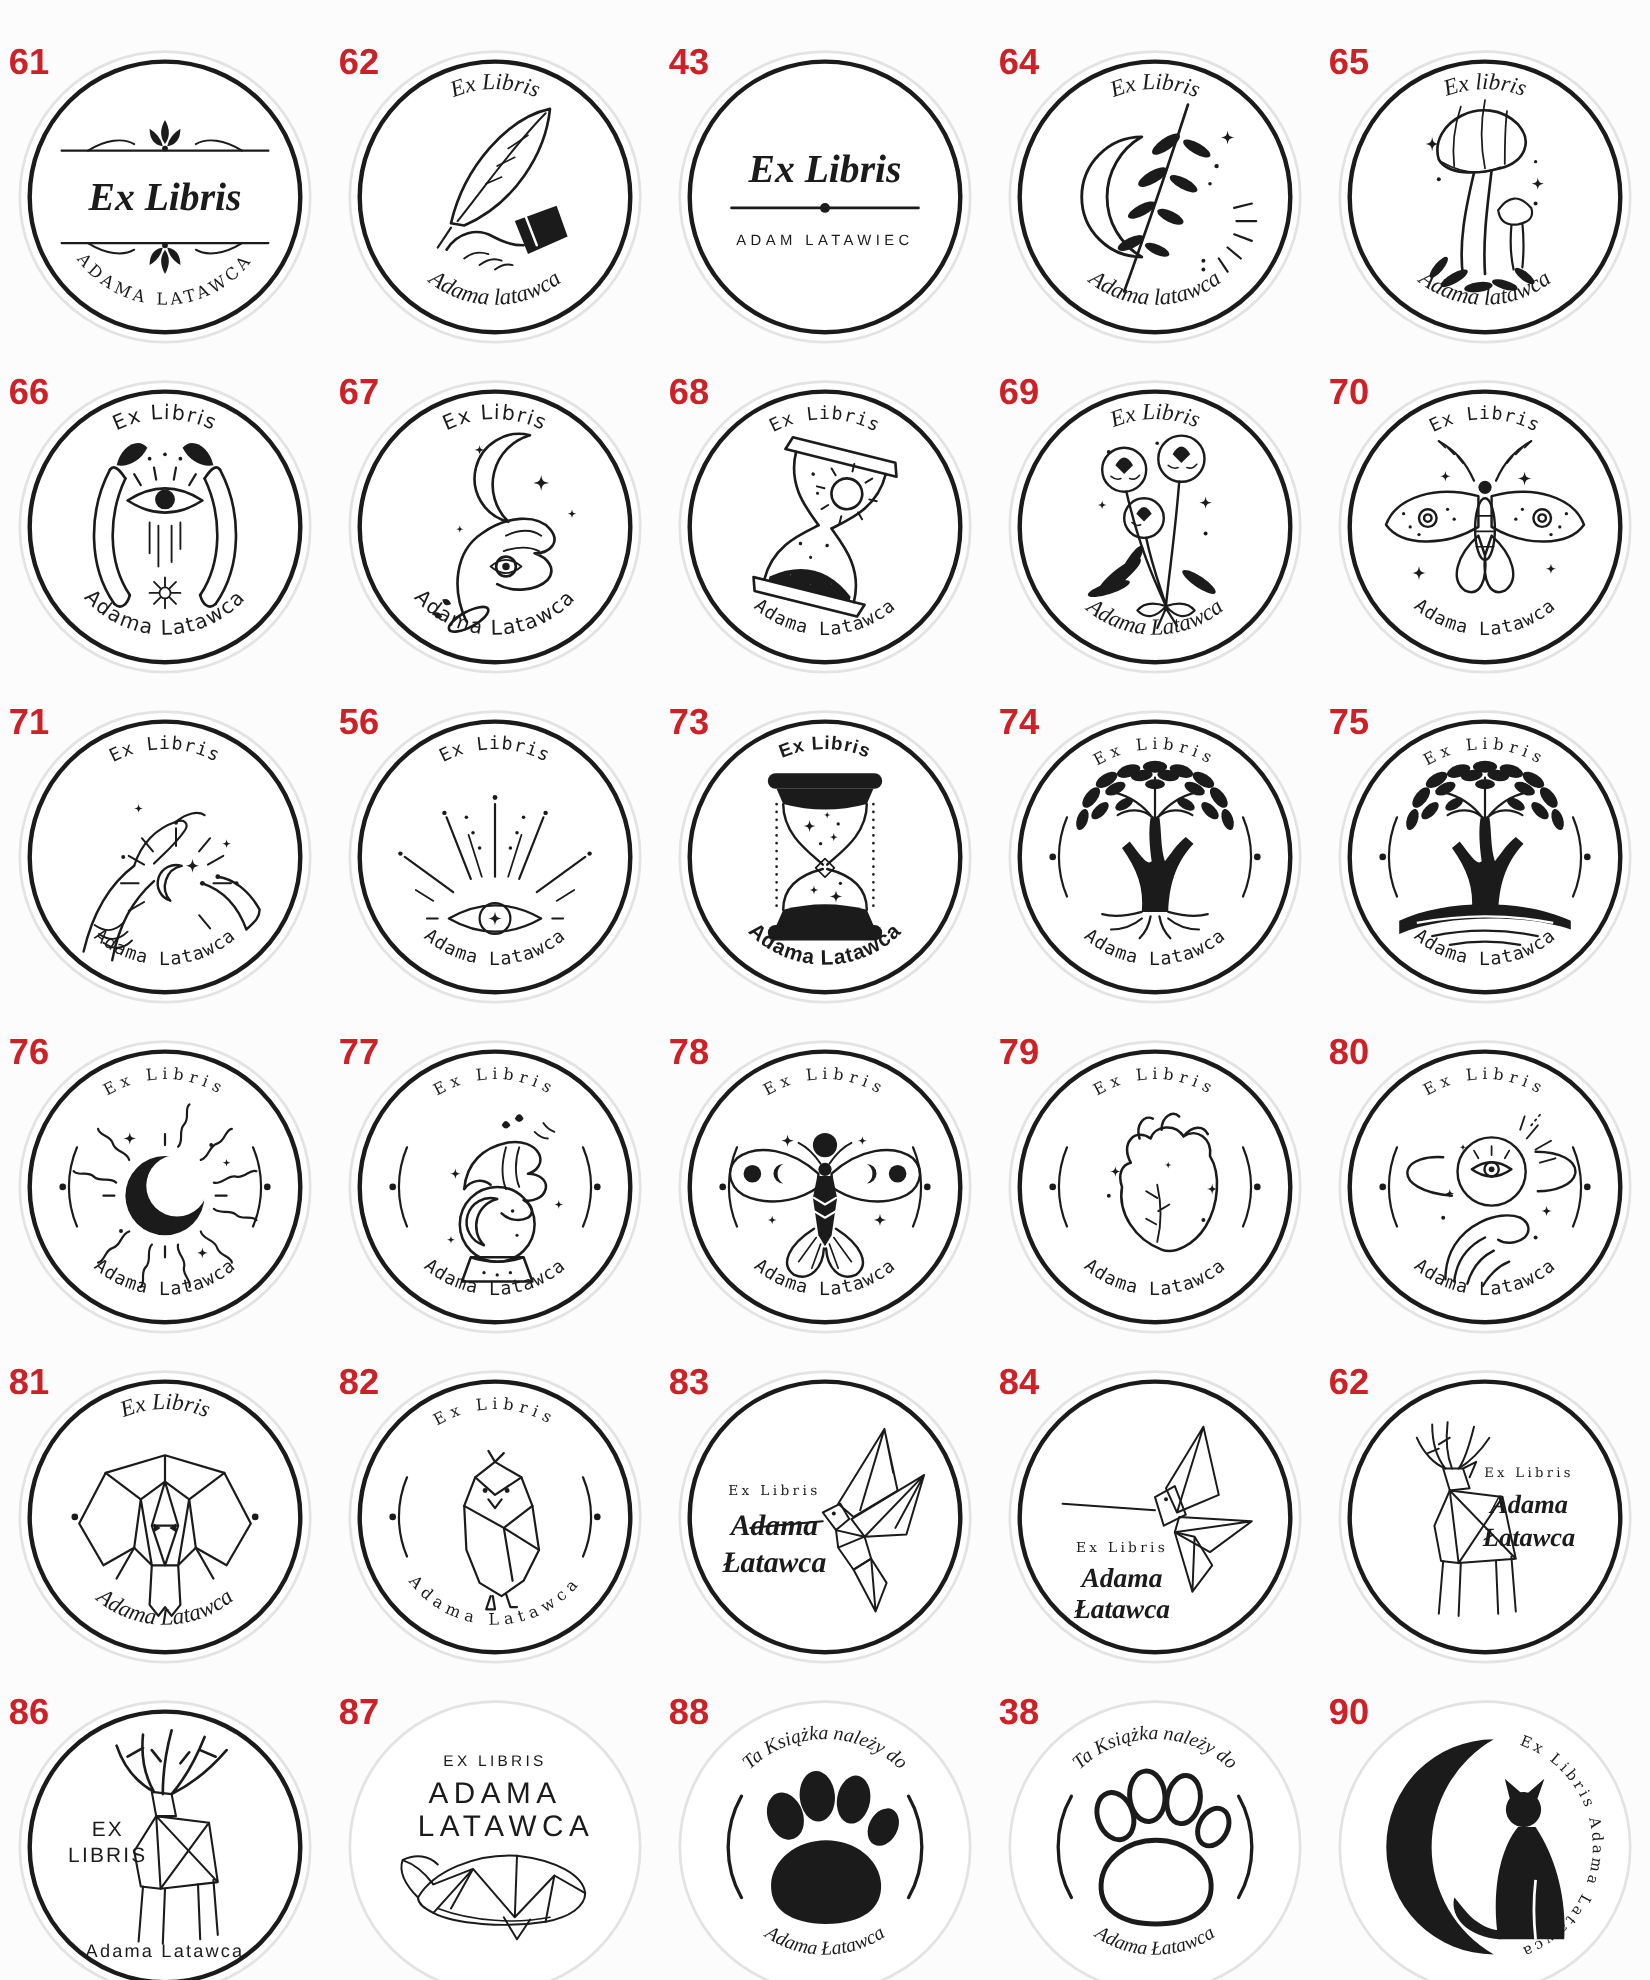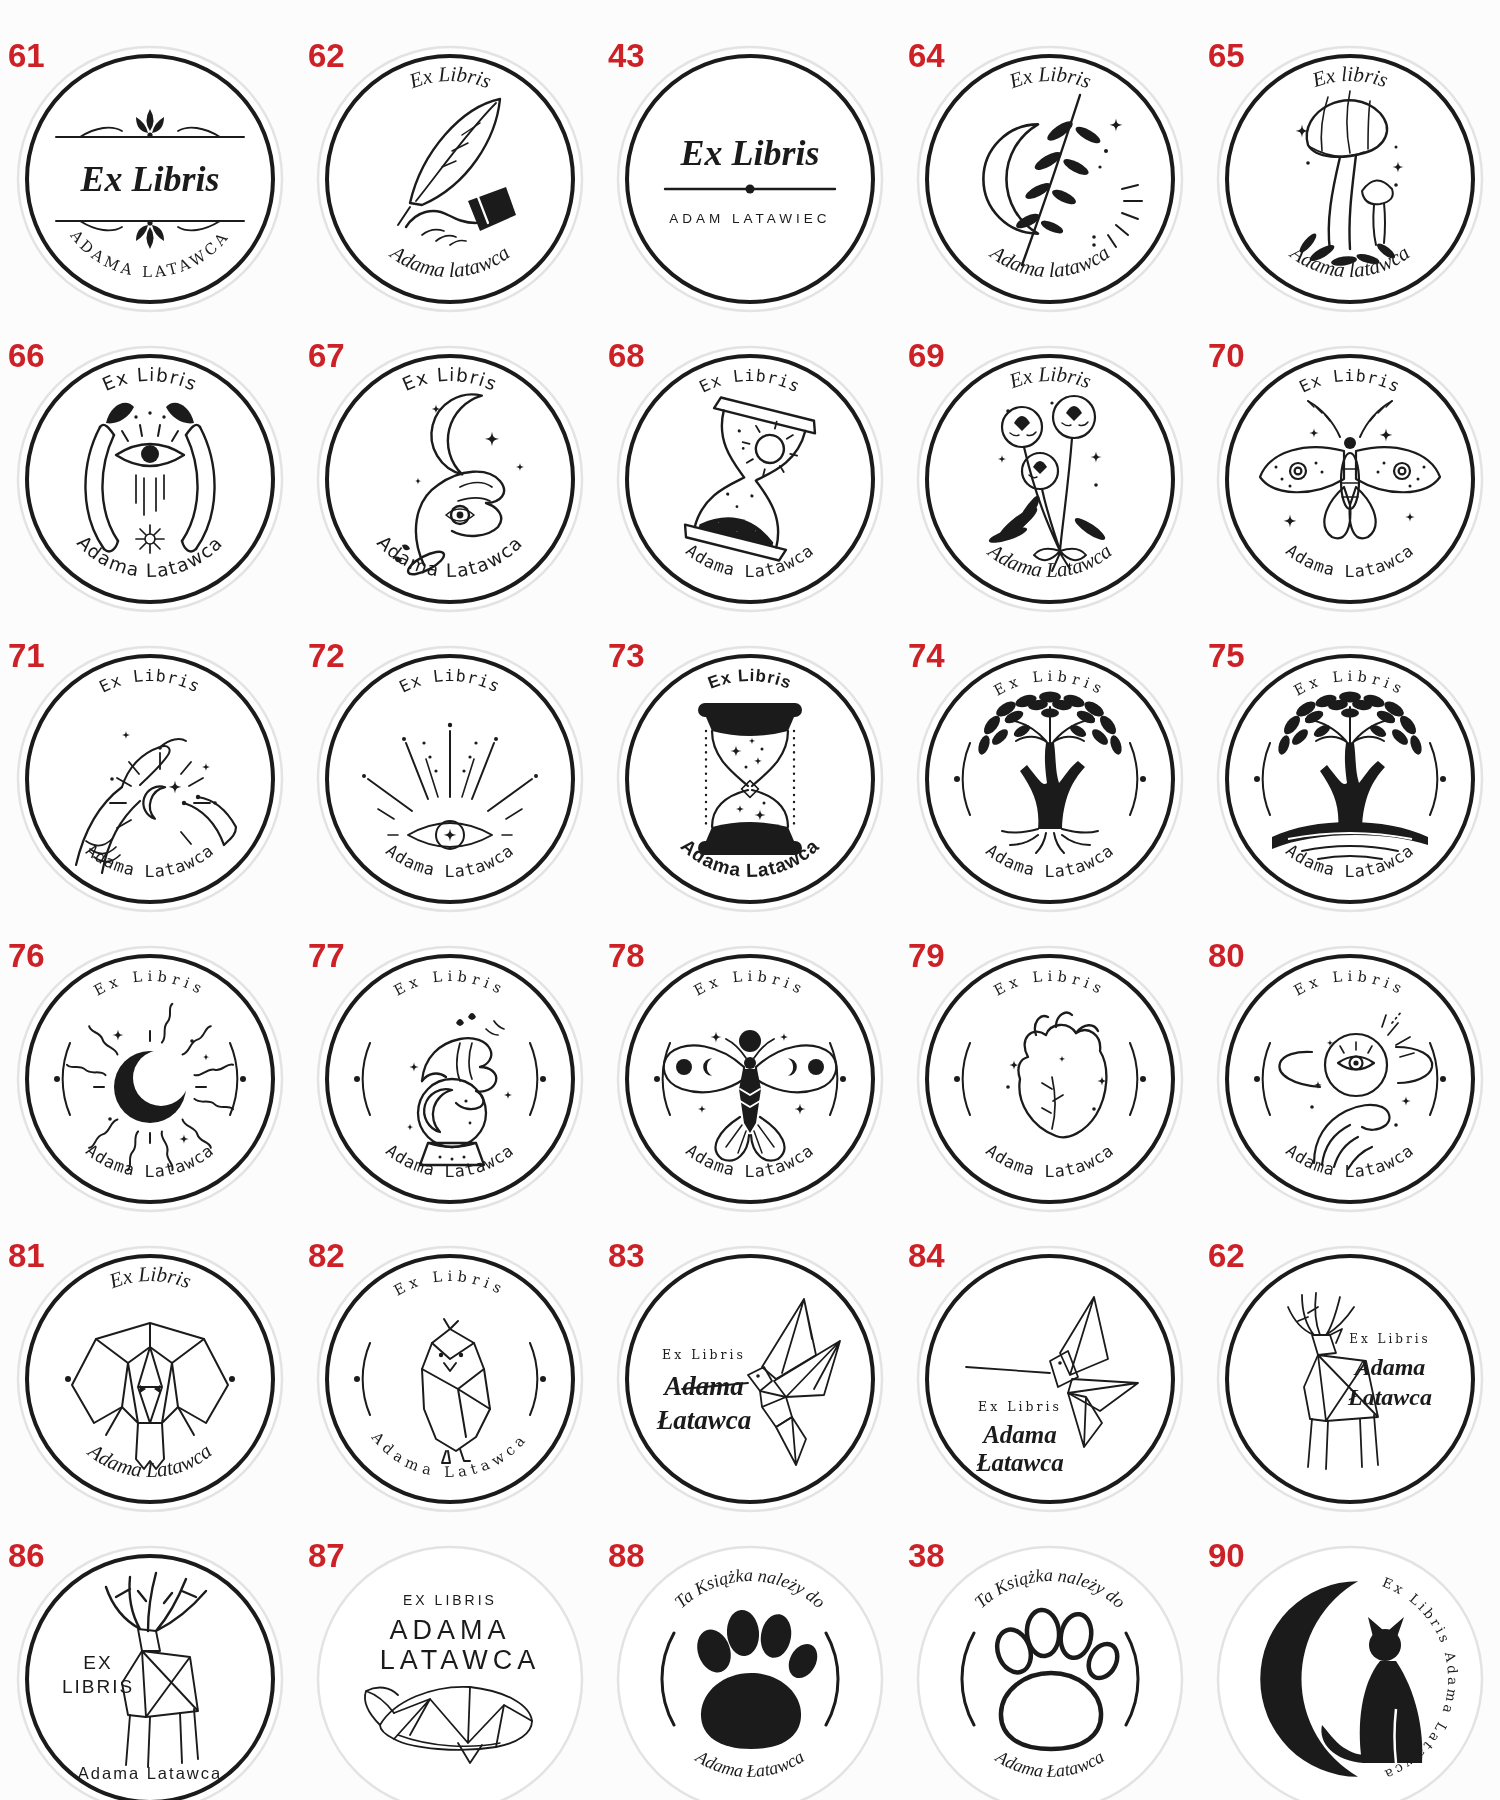--- a/index.html
+++ b/index.html
@@ -362,21 +362,21 @@
           <circle class="f" cx="188" cy="158" r="2.2"></circle>
         <use href="#sp" class="f" transform="translate(116,96) scale(0.5)"></use>
           <use href="#sp" class="f" transform="translate(196,128) scale(0.5)"></use>
       </g>
       <text class="aType"><textPath href="#aT" startOffset="50%" text-anchor="middle">Ex Libris</textPath></text>
       <text class="aType"><textPath href="#aB" startOffset="50%" text-anchor="middle">Adama Latawca</textPath></text>
     </svg>
   </div>
 
   <div class="cell">
-    <div class="num">72</div>
+    <div class="num">56</div>
     <svg class="st" viewBox="0 0 280 280">
       <circle class="ring" cx="140" cy="140" r="132"></circle>
         <circle class="bord" cx="140" cy="140" r="123"></circle>
       <g class="ic" stroke-width="2">
         <path d="M140,158 V92 M118,160 L96,104 M162,160 L184,104 M102,172 L58,140 M178,172 L222,140"></path>
         <path d="M128,158 L116,120 M152,158 L164,120" stroke-width="1.6"></path>
         <circle class="f" cx="140" cy="86" r="2.2"></circle>
           <circle class="f" cx="94" cy="100" r="2"></circle>
           <circle class="f" cx="186" cy="100" r="2"></circle>
           <circle class="f" cx="54" cy="137" r="2"></circle>

